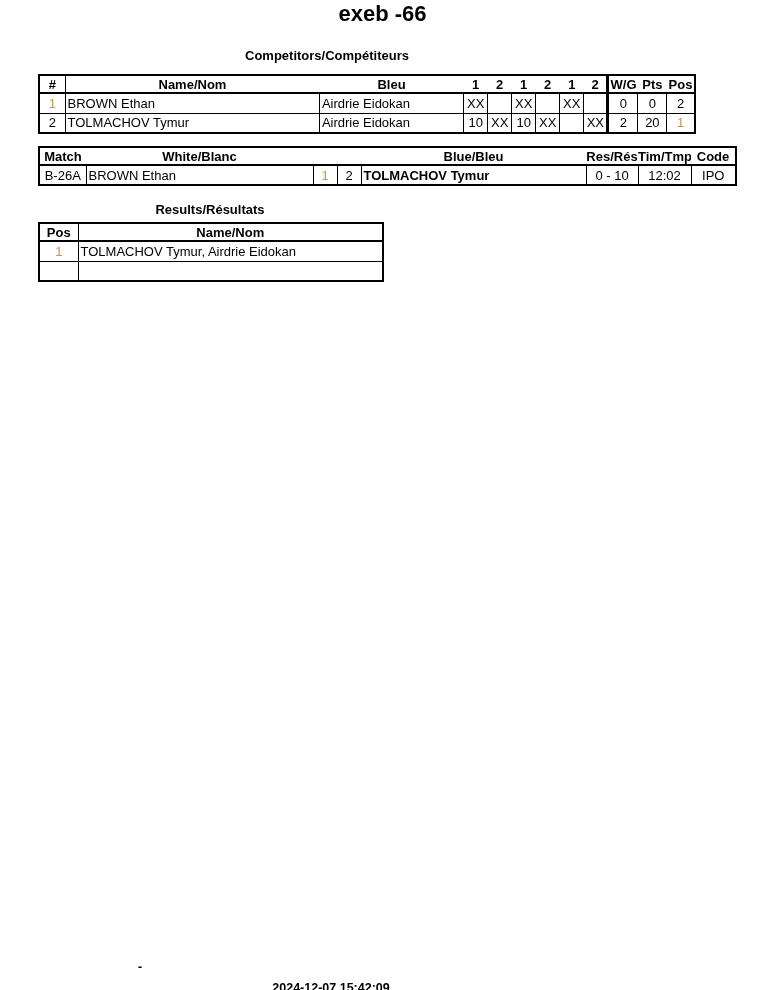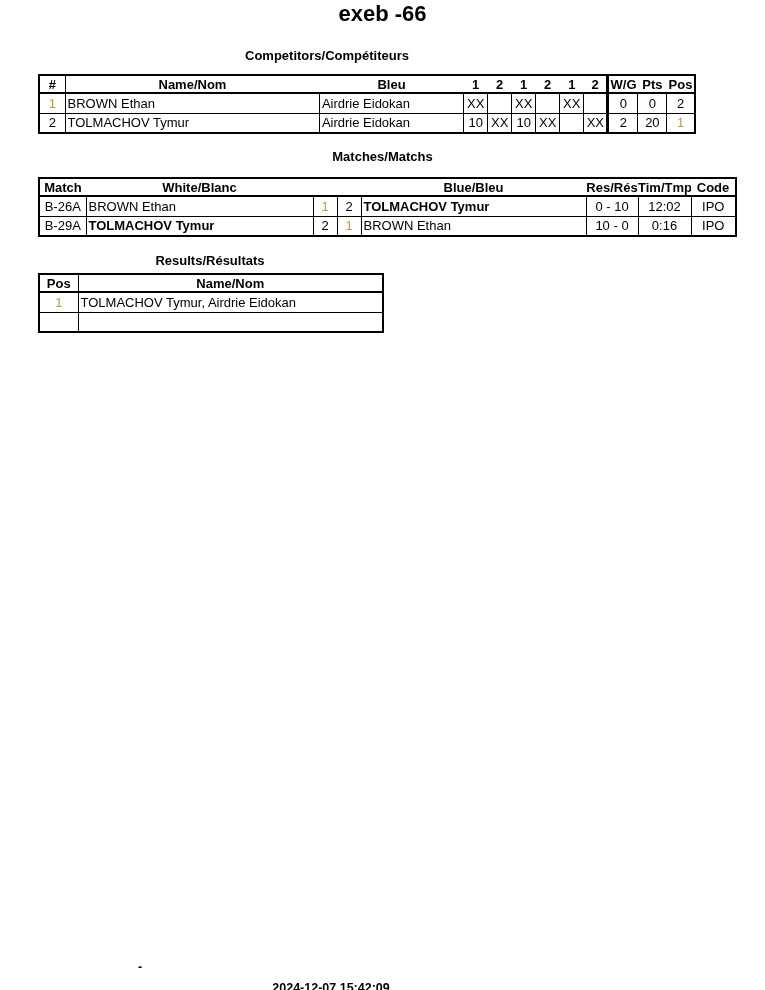--- a/index.html
+++ b/index.html
@@ -144,21 +144,20 @@
         <td>XX</td>
         <td></td>
         <td>XX</td>
         <td class="thick-left">2</td>
         <td>20</td>
         <td class="maybe-accent accent">1</td>
       </tr>
     </tbody>
   </table>
 
-  <div class="section-heading match-heading">Matches/Matchs</div>
 
   <table class="match-table">
     <colgroup>
       <col style="width:47px">
         <col style="width:227px">
         <col style="width:24px">
         <col style="width:24px">
       <col style="width:225px">
         <col style="width:52px">
         <col style="width:53px">
@@ -180,30 +179,20 @@
       <tr>
         <td>B-26A</td>
         <td class="left">BROWN Ethan</td>
         <td class="maybe-accent accent">1</td>
         <td class="maybe-accent">2</td>
         <td class="left b">TOLMACHOV Tymur</td>
         <td>0 - 10</td>
         <td>12:02</td>
         <td>IPO</td>
       </tr>
-      <tr>
-        <td>B-29A</td>
-        <td class="left b">TOLMACHOV Tymur</td>
-        <td class="maybe-accent">2</td>
-        <td class="maybe-accent accent">1</td>
-        <td class="left">BROWN Ethan</td>
-        <td>10 - 0</td>
-        <td>0:16</td>
-        <td>IPO</td>
-      </tr>
     </tbody>
   </table>
 
   <div class="section-heading results-heading">Results/Résultats</div>
 
   <table class="results-table">
     <colgroup>
       <col style="width:39px">
         <col style="width:305px">
     </colgroup>

